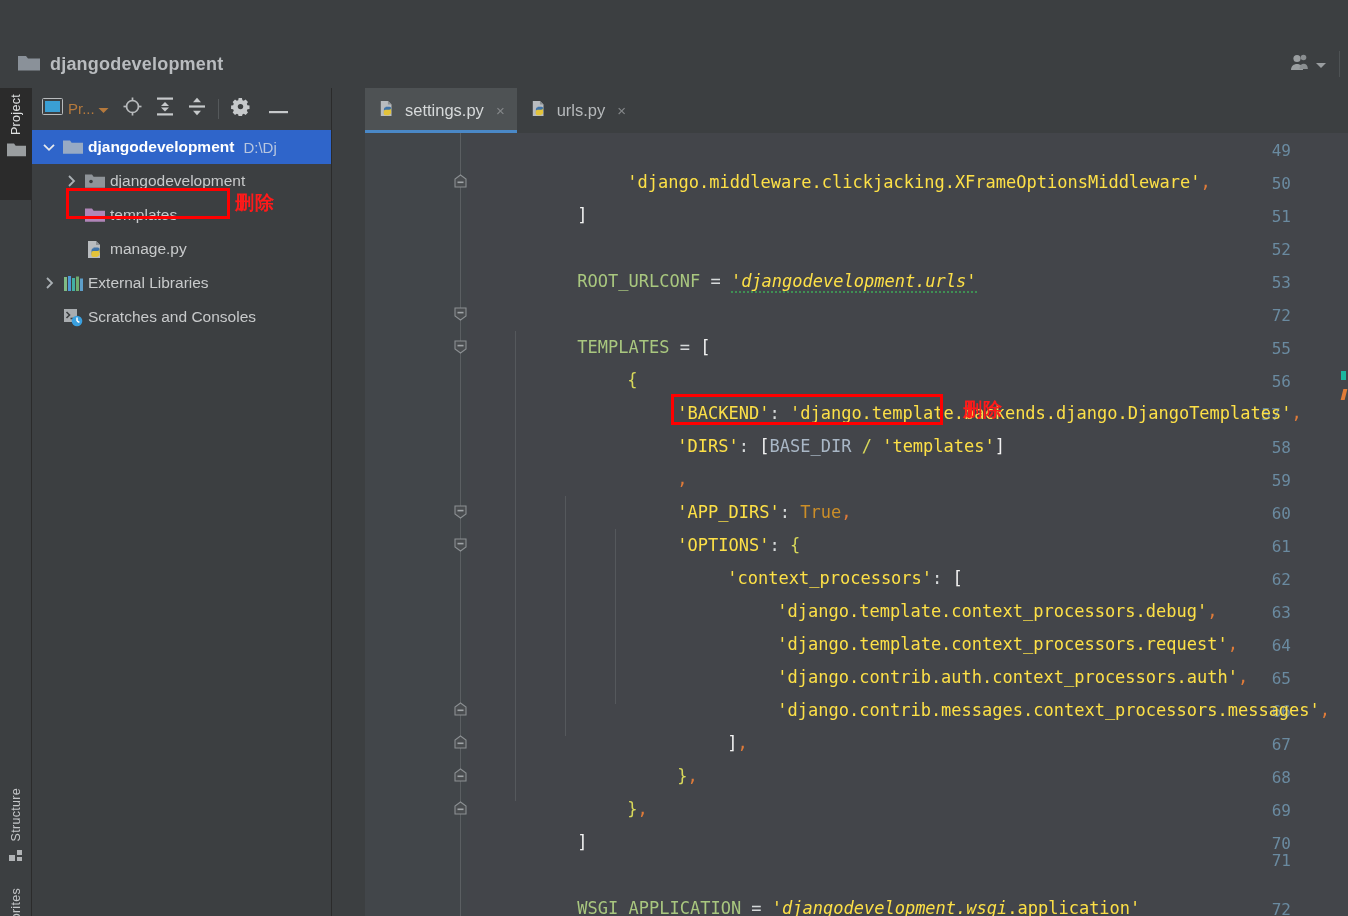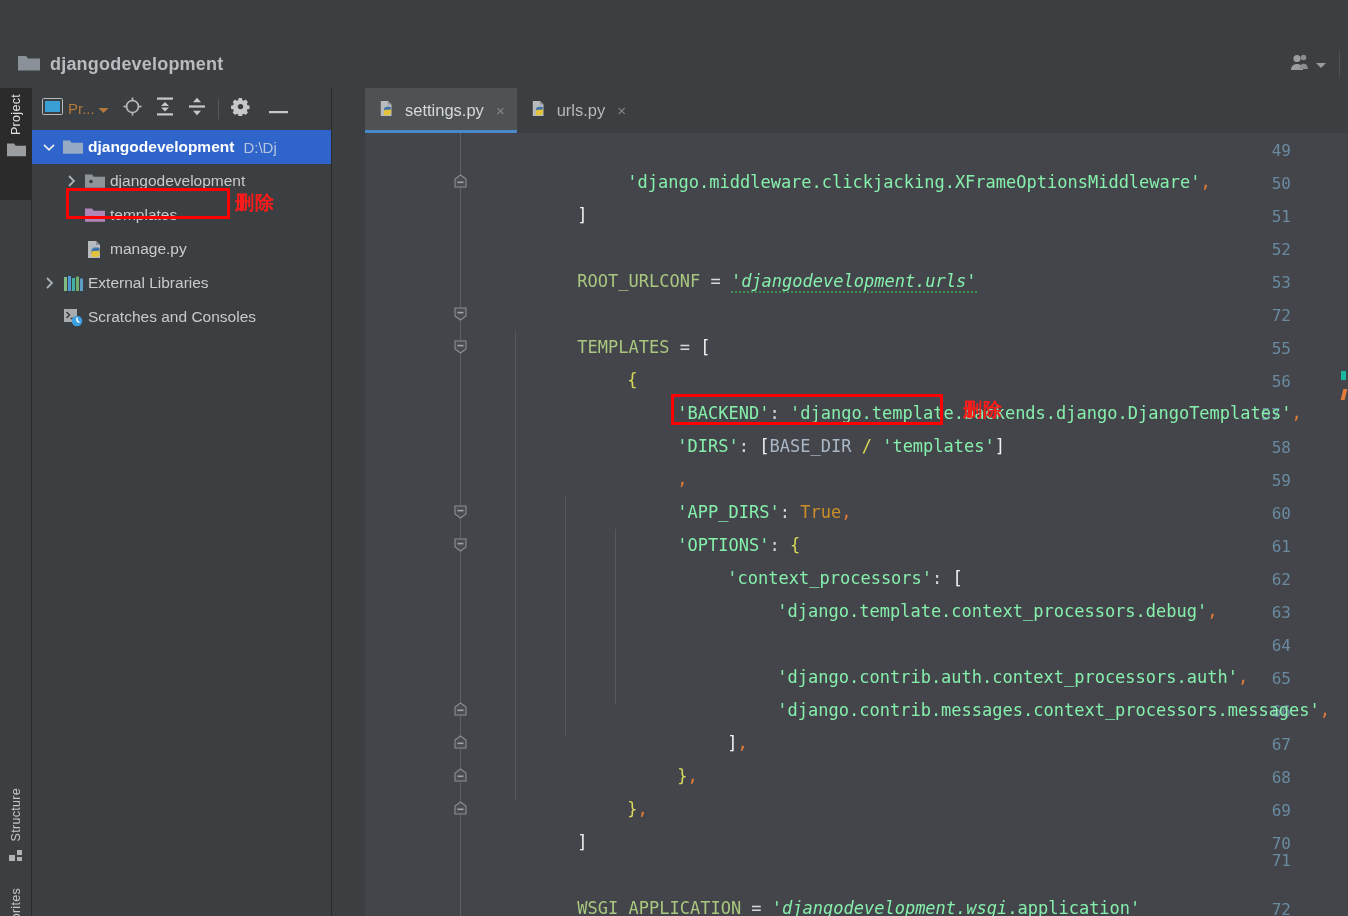--- a/index.html
+++ b/index.html
@@ -129,21 +129,21 @@
     position:absolute; left:102px; top:0; right:0; height:808px;
     font-family:"DejaVu Sans Mono", monospace; font-size:17px;
     white-space:pre;
   }
   .cline { position:absolute; left:0; height:33px; line-height:33px; }
   .ind-guide {
     position:absolute; width:1px; background:#55585c;
   }
 
   
-  .s-str  { color:#86efac; }
+  .s-str  { color:#fde047; }
   .s-kw   { color:#cc8e28; }
   .s-var  { color:#a9b7c6; }
   .s-id   { color:#a9c77f; }
   .s-op   { color:#d6d9da; }
   .s-comma{ color:#e07b39; }
   .s-brace-y { color:#d8d85a; }
   .s-brack-w { color:#f2f2f2; }
 
   .squig {
     border-bottom:2px dotted #3f8f54;
@@ -577,20 +577,23 @@
         </div>
 
         <div class="cline" style="top:396px; left:158px">
           <span class="s-str">'context_processors'</span><span class="s-op">: </span><span class="s-brack-w">[</span>
         </div>
 
         <div class="cline" style="top:429px; left:208px">
           <span class="s-str">'django.template.context_processors.debug'</span><span class="s-comma">,</span>
         </div>
 
+        <div class="cline" style="top:462px; left:208px">
+          <span class="s-str">'django.template.context_processors.request'</span><span class="s-comma">,</span>
+        </div>
 
         <div class="cline" style="top:495px; left:208px">
           <span class="s-str">'django.contrib.auth.context_processors.auth'</span><span class="s-comma">,</span>
         </div>
 
         <div class="cline" style="top:528px; left:208px">
           <span class="s-str">'django.contrib.messages.context_processors.messages'</span><span class="s-comma">,</span>
         </div>
 
         <div class="cline" style="top:561px; left:158px">

